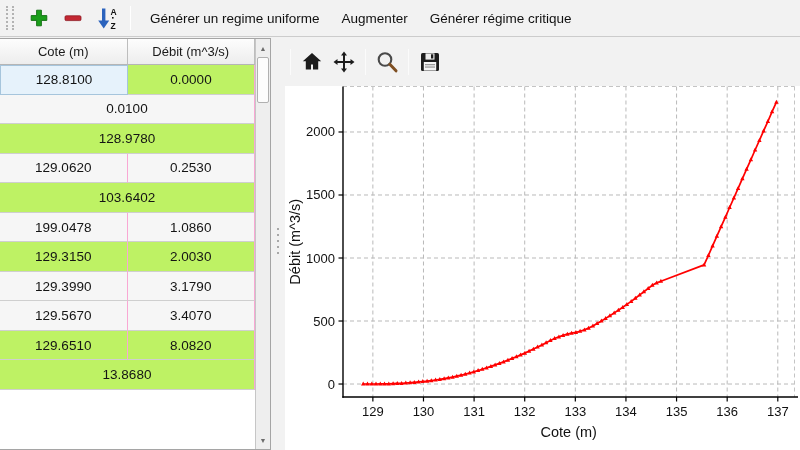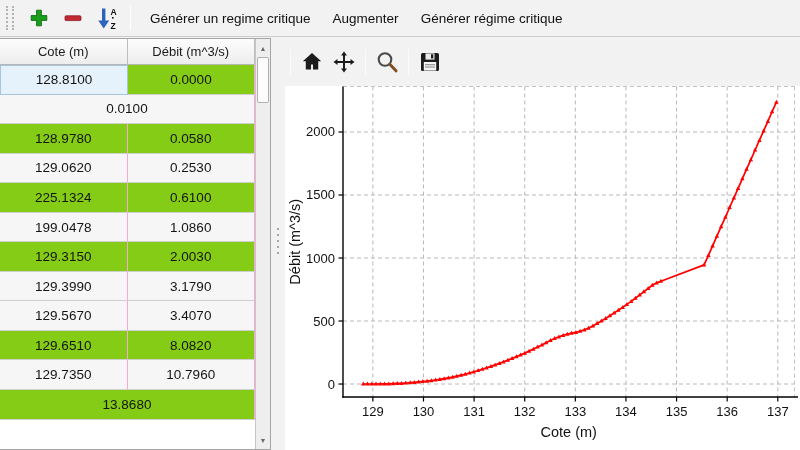--- a/index.html
+++ b/index.html
@@ -40,21 +40,21 @@
   }
   .grid-area { position:absolute; left:0; top:0; right:15px; bottom:0; overflow:hidden; }
   .hdr-row { display:flex; height:26px; }
   .hdr-cell {
     flex:1; background:linear-gradient(#fdfdfd,#ededed);
     border-right:1px solid #bdbdbd; border-bottom:1px solid #b5b5b5;
     display:flex; align-items:center; justify-content:center;
     font-size:13px; color:#1a1a1a;
   }
   .hdr-cell:last-child { border-right:1px solid #bdbdbd; }
-  .trow { display:flex; height:29.55px; background:#84cc16; }
+  .trow { display:flex; height:29.55px; background:#bef264; }
   .trow.alt { background:#f6f6f6; }
   .tcell {
     flex:1; display:flex; align-items:center; justify-content:center;
     font-size:13.5px; border-right:1px solid #f9a8d4; border-bottom:1px solid #cfcfcf;
   }
   .tcell.selected {
     background:#e6f2fb; border:1px solid #a6c5dc;
   }
 
   
@@ -112,74 +112,68 @@
       <rect x="8" y="2.5" width="3.4" height="13" fill="#2b63bd"></rect>
       <path d="M4.2 14.5h11l-5.5 8z" fill="#2b63bd"></path>
       <text x="16.5" y="8.5" font-size="8.5" font-weight="bold" fill="#111">A</text>
       <rect x="18" y="11" width="1.6" height="1.6" fill="#111"></rect>
       <text x="16.5" y="22.5" font-size="8.5" font-weight="bold" fill="#111">Z</text>
     </svg>
   </div>
 
   <div class="vsep"></div>
 
-  <div class="text-btn">Générer un regime critique</div>
+  <div class="text-btn">Générer un regime uniforme</div>
   <div class="text-btn">Augmenter</div>
   <div class="text-btn">Générer régime critique</div>
 </div>
 
 <div class="table-panel">
   <div class="grid-area">
     <div class="hdr-row">
       <div class="hdr-cell">Cote (m)</div>
       <div class="hdr-cell">Débit (m^3/s)</div>
     </div>
     <div id="table-body">
         <div class="trow">
           <div class="tcell selected">128.8100</div>
           <div class="tcell">0.0000</div>
         </div>
         <div class="trow alt">
           <div class="tcell">0.0100</div>
         </div>
         <div class="trow">
           <div class="tcell">128.9780</div>
-          <div class="tcell">0.0580</div>
         </div>
         <div class="trow alt">
           <div class="tcell">129.0620</div>
           <div class="tcell">0.2530</div>
         </div>
         <div class="trow">
-          <div class="tcell">225.1324</div>
-          <div class="tcell">0.6100</div>
+          <div class="tcell">103.6402</div>
         </div>
         <div class="trow alt">
           <div class="tcell">199.0478</div>
           <div class="tcell">1.0860</div>
         </div>
         <div class="trow">
           <div class="tcell">129.3150</div>
           <div class="tcell">2.0030</div>
         </div>
         <div class="trow alt">
           <div class="tcell">129.3990</div>
           <div class="tcell">3.1790</div>
         </div>
         <div class="trow alt">
           <div class="tcell">129.5670</div>
           <div class="tcell">3.4070</div>
         </div>
         <div class="trow">
           <div class="tcell">129.6510</div>
           <div class="tcell">8.0820</div>
-        </div>
-        <div class="trow alt">
-          <div class="tcell">129.7350</div>
-          <div class="tcell">10.7960</div>
         </div>
         <div class="trow">
           <div class="tcell">13.8680</div>
         </div>
       </div>
   </div>
 
   <div class="vscroll">
     <div class="scroll-btn up">
       <span>▲</span>

